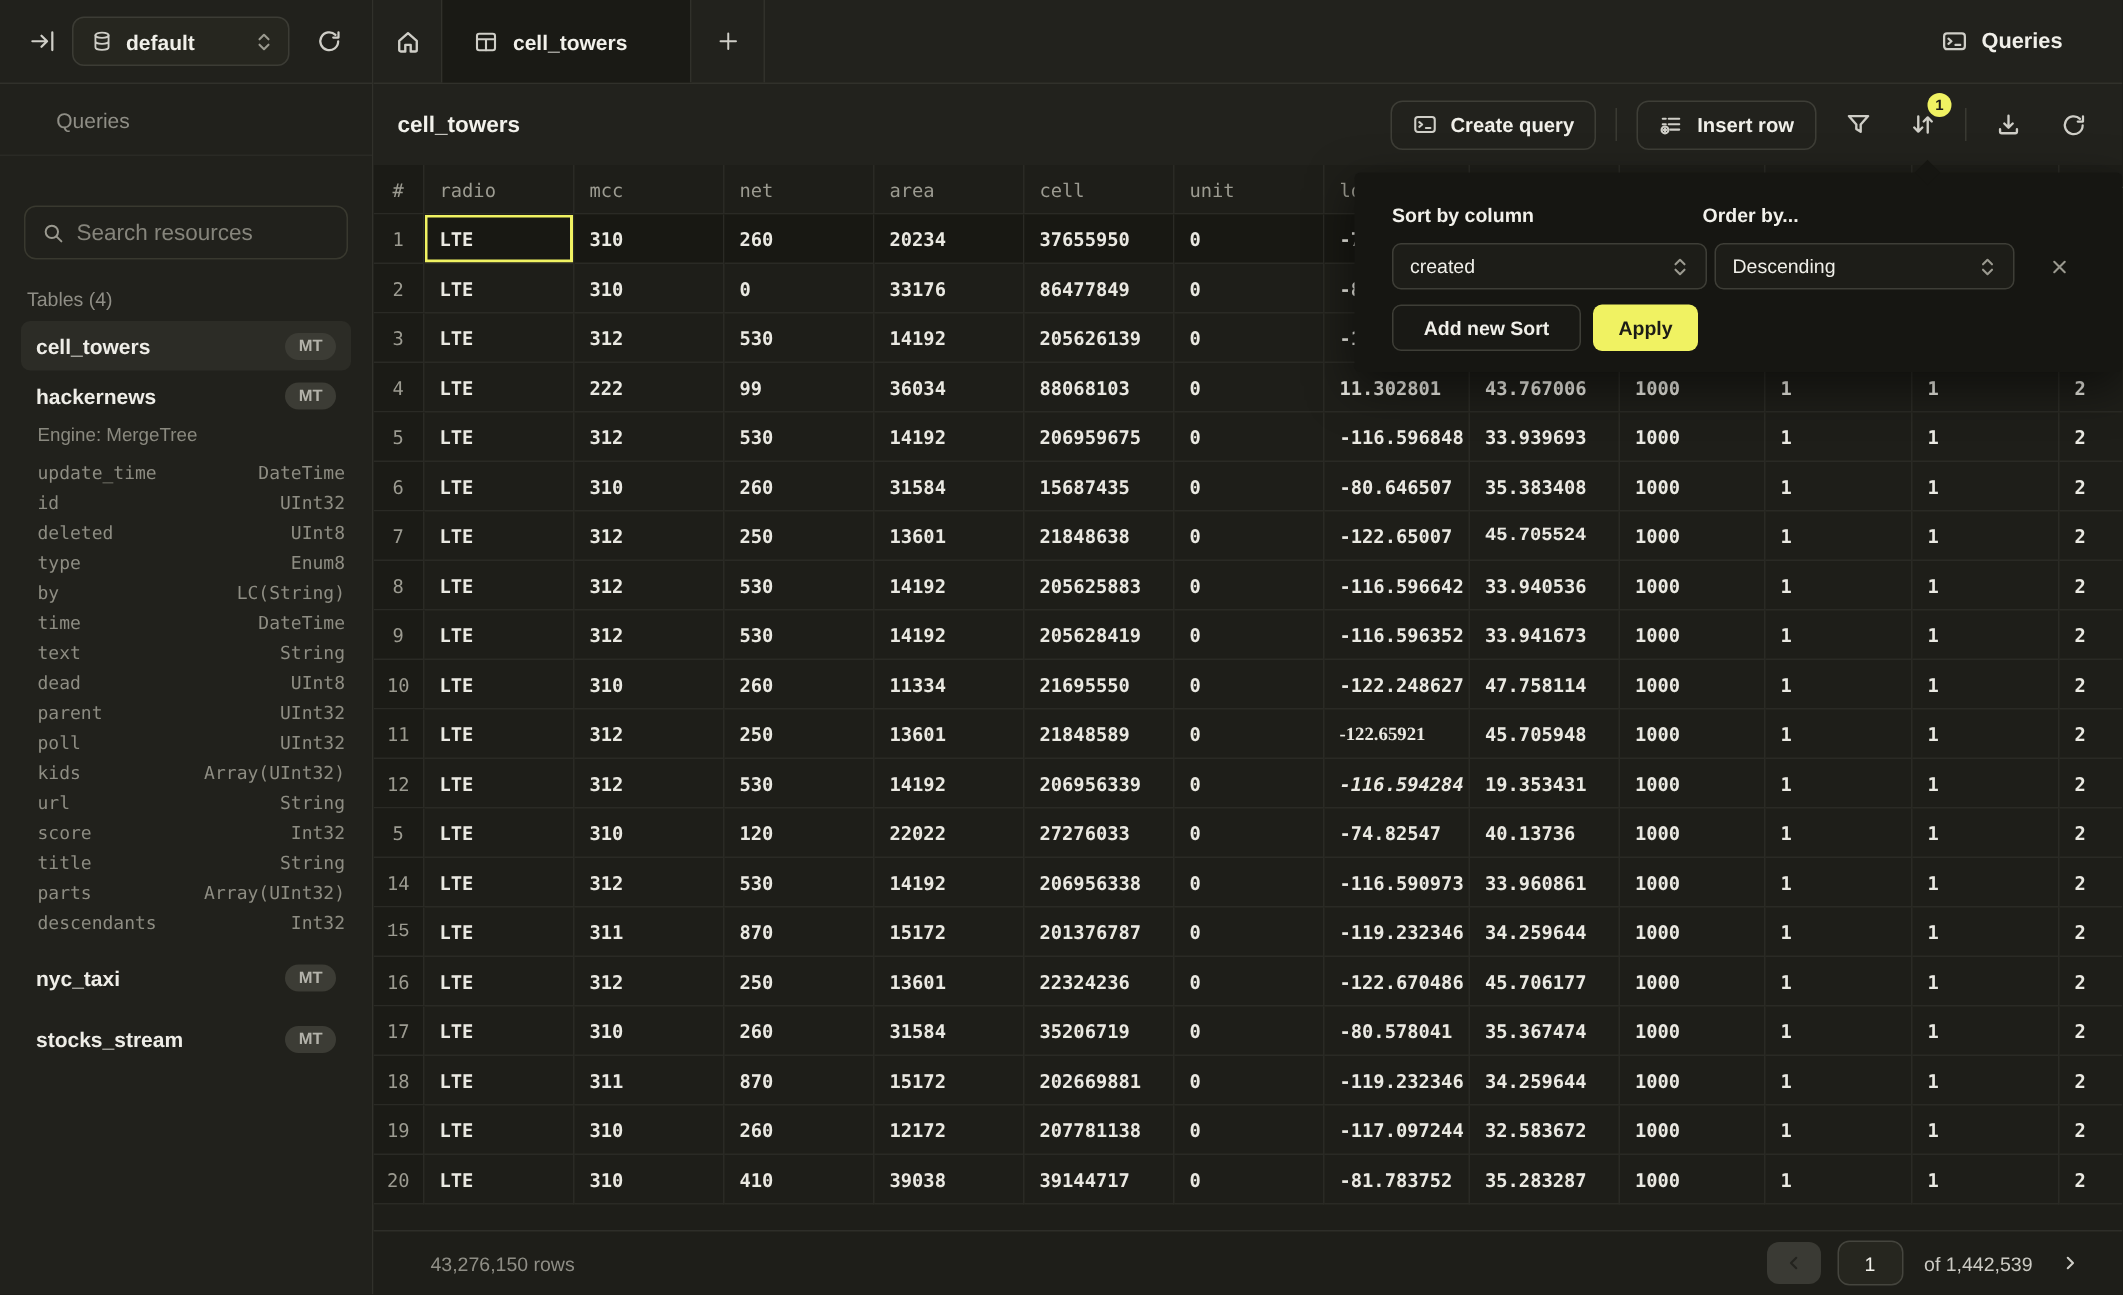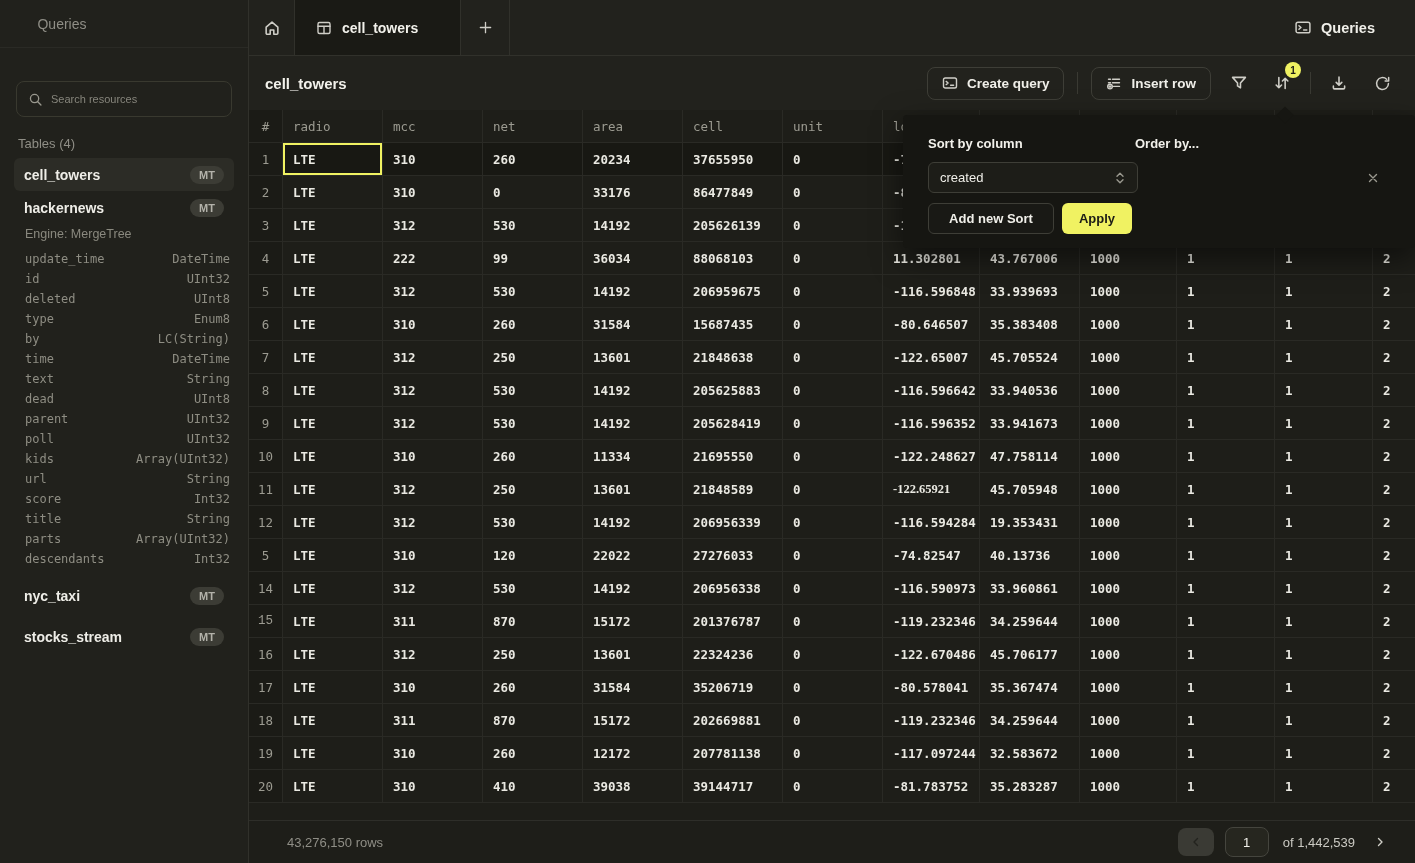--- a/index.html
+++ b/index.html
@@ -19,21 +19,21 @@
   .db-select { flex:1; height:33px; border:1px solid #3c3c35; border-radius:8px; background:#26261f; display:flex; align-items:center; gap:9px; padding:0 10px 0 12px; cursor:pointer; }
   .db-select .lbl { flex:1; font-size:14px; font-weight:600; color:#f0efe9; }
   .sb-tabs { height:48px; display:flex; border-bottom:1px solid #2a2a25; }
   .sb-tab { width:50%; display:flex; align-items:center; justify-content:center; font-size:14px; color:#8f8e86; position:relative; cursor:pointer; }
   .sb-tab.active { color:#f2f1eb; font-weight:600; }
   .sb-tab.active::after { content:""; position:absolute; left:0; right:0; bottom:0; height:3px; background:#f0f262; }
   .sb-body { padding:18px 16px 0 16px; }
   .btn-new-table { width:100%; height:33px; border:none; border-radius:6px; background:#f0f262; color:#1c1c16; font-weight:700; font-size:13.5px; display:flex; align-items:center; justify-content:center; gap:8px; cursor:pointer; font-family:"Liberation Sans",sans-serif; }
   .btn-new-table .ic { stroke:#1c1c16; }
   .search-box { margin-top:15px; height:36px; border:1px solid #39392f; border-radius:8px; display:flex; align-items:center; gap:8px; padding:0 11px; background:#21211c; }
-  .search-box input { flex:1; border:none; outline:none; background:transparent; color:#ecebe5; font-size:11px; font-family:"Liberation Sans",sans-serif; }
+  .search-box input { flex:1; border:none; outline:none; background:transparent; color:#ecebe5; font-size:15px; font-family:"Liberation Sans",sans-serif; }
   .search-box input::placeholder { color:#86857c; }
   .sb-section { margin:19px 0 7px 2px; font-size:13px; color:#8f8e86; }
   .tbl-item { height:33px; display:flex; align-items:center; padding:0 10px; border-radius:6px; cursor:pointer; margin:0 -2px; }
   .tbl-item.active { background:#2c2c26; }
   .tbl-item .name { flex:1; font-size:14px; font-weight:600; color:#eeede7; }
   .badge-mt { background:#3c3c35; color:#b3b2aa; font-size:11px; font-weight:700; border-radius:999px; padding:3px 9px; }
   .engine-line { margin:3px 0 8px 9px; font-size:12.5px; color:#8a897f; }
   .schema { margin:0 2px 10px 9px; font-family:"DejaVu Sans Mono", monospace; font-size:12px; color:#8e8d83; }
   .schema-row { display:flex; justify-content:space-between; height:20px; align-items:center; }
   .gap8 { height:8px; }
@@ -84,20 +84,46 @@
   .pp-select .val { flex:1; }
   .pp-close { position:absolute; top:54px; left:461px; width:18px; height:18px; display:flex; align-items:center; justify-content:center; cursor:pointer; }
   .pp-btn { position:absolute; top:88px; height:31px; border-radius:6px; display:flex; align-items:center; justify-content:center; font-size:13px; font-weight:600; cursor:pointer; font-family:"Liberation Sans",sans-serif; }
   .pp-add { left:25px; width:126px; border:1px solid #3e3e37; background:#191915; color:#f0efe9; }
   .pp-apply { left:159px; width:70px; border:none; background:#f0f262; color:#1c1c16; font-weight:700; }
 </style>
 </head>
 <body>
 
 <div class="sidebar">
+  <div class="sb-top">
+    <span>
+      <svg width="17" height="17" viewBox="0 0 16 16" class="ic">
+          <path d="M1.5 8h9M7.2 4.5 10.7 8l-3.5 3.5M14 2.5v11"></path>
+        </svg>
+    </span>
+    <div class="db-select">
+      <span>
+        <svg width="14" height="15" viewBox="0 0 16 16" class="ic">
+            <ellipse cx="8" cy="3.4" rx="5" ry="2"></ellipse>
+            <path d="M3 3.4v9.2c0 1.1 2.2 2 5 2s5-.9 5-2V3.4M3 8c0 1.1 2.2 2 5 2s5-.9 5-2"></path>
+          </svg>
+      </span>
+      <span class="lbl">default</span>
+      <span>
+        <svg width="12" height="14" viewBox="0 0 12 14" class="ic ic-dim">
+            <path d="M3 5.2 6 2.2l3 3M3 8.8l3 3 3-3"></path>
+          </svg>
+      </span>
+    </div>
+    <span class="icon-btn">
+      <svg width="17" height="17" viewBox="0 0 16 16" class="ic">
+          <path d="M13.6 8A5.6 5.6 0 1 1 11.9 4M13.8 2.4v3.3h-3.3"></path>
+        </svg>
+    </span>
+  </div>
 
   <div class="sb-tabs">
     <div class="sb-tab">Queries</div>
   </div>
 
   <div class="sb-body">
 
     <div class="search-box">
       <span>
         <svg width="15" height="15" viewBox="0 0 16 16" class="ic ic-dim">
@@ -379,21 +405,21 @@
       </div>
       <div class="tr">
         <div class="td idx" style="width: 34px;">7</div>
         <div class="td" style="width: 100px;">LTE</div>
         <div class="td" style="width: 100px;">312</div>
         <div class="td" style="width: 100px;">250</div>
         <div class="td" style="width: 100px;">13601</div>
         <div class="td" style="width: 100px;">21848638</div>
         <div class="td" style="width: 100px;">0</div>
         <div class="td" style="width: 97px;">-122.65007</div>
-        <div class="td" style="width: 100px;">45.705524</div>
+        <div class="td" style="width: 100px; font-family: Liberation Mono, monospace;">45.705524</div>
         <div class="td" style="width: 97px;">1000</div>
         <div class="td" style="width: 98px;">1</div>
         <div class="td" style="width: 98px;">1</div>
         <div class="td" style="width: 120px;">2</div>
       </div>
       <div class="tr">
         <div class="td idx" style="width: 34px;">8</div>
         <div class="td" style="width: 100px;">LTE</div>
         <div class="td" style="width: 100px;">312</div>
         <div class="td" style="width: 100px;">530</div>
@@ -453,21 +479,21 @@
         <div class="td" style="width: 120px;">2</div>
       </div>
       <div class="tr">
         <div class="td idx" style="width: 34px;">12</div>
         <div class="td" style="width: 100px;">LTE</div>
         <div class="td" style="width: 100px;">312</div>
         <div class="td" style="width: 100px;">530</div>
         <div class="td" style="width: 100px;">14192</div>
         <div class="td" style="width: 100px;">206956339</div>
         <div class="td" style="width: 100px;">0</div>
-        <div class="td" style="width: 97px;">-116.594284</div>
+        <div class="td" style="width: 97px; font-style: italic;">-116.594284</div>
         <div class="td" style="width: 100px;">19.353431</div>
         <div class="td" style="width: 97px;">1000</div>
         <div class="td" style="width: 98px;">1</div>
         <div class="td" style="width: 98px;">1</div>
         <div class="td" style="width: 120px;">2</div>
       </div>
       <div class="tr">
         <div class="td idx" style="width: 34px;">5</div>
         <div class="td" style="width: 100px;">LTE</div>
         <div class="td" style="width: 100px;">310</div>
@@ -612,20 +638,26 @@
   <div class="caret"></div>
   <div class="pp-label" style="left:25px;">Sort by column</div>
   <div class="pp-label" style="left:232px;">Order by...</div>
 
   <div class="pp-select" style="left:25px; width:210px;">
     <span class="val">created</span>
     <svg width="12" height="14" viewBox="0 0 12 14" class="ic ic-dim">
         <path d="M3 5.2 6 2.2l3 3M3 8.8l3 3 3-3"></path>
       </svg>
   </div>
+  <div class="pp-select" style="left:240px; width:200px;">
+    <span class="val">Descending</span>
+    <svg width="12" height="14" viewBox="0 0 12 14" class="ic ic-dim">
+        <path d="M3 5.2 6 2.2l3 3M3 8.8l3 3 3-3"></path>
+      </svg>
+  </div>
   <span class="pp-close">
     <svg width="12" height="12" viewBox="0 0 12 12" class="ic ic-dim">
         <path d="m2.5 2.5 7 7M9.5 2.5l-7 7"></path>
       </svg>
   </span>
 
   <button class="pp-btn pp-add">Add new Sort</button>
   <button class="pp-btn pp-apply">Apply</button>
 </div>
 

